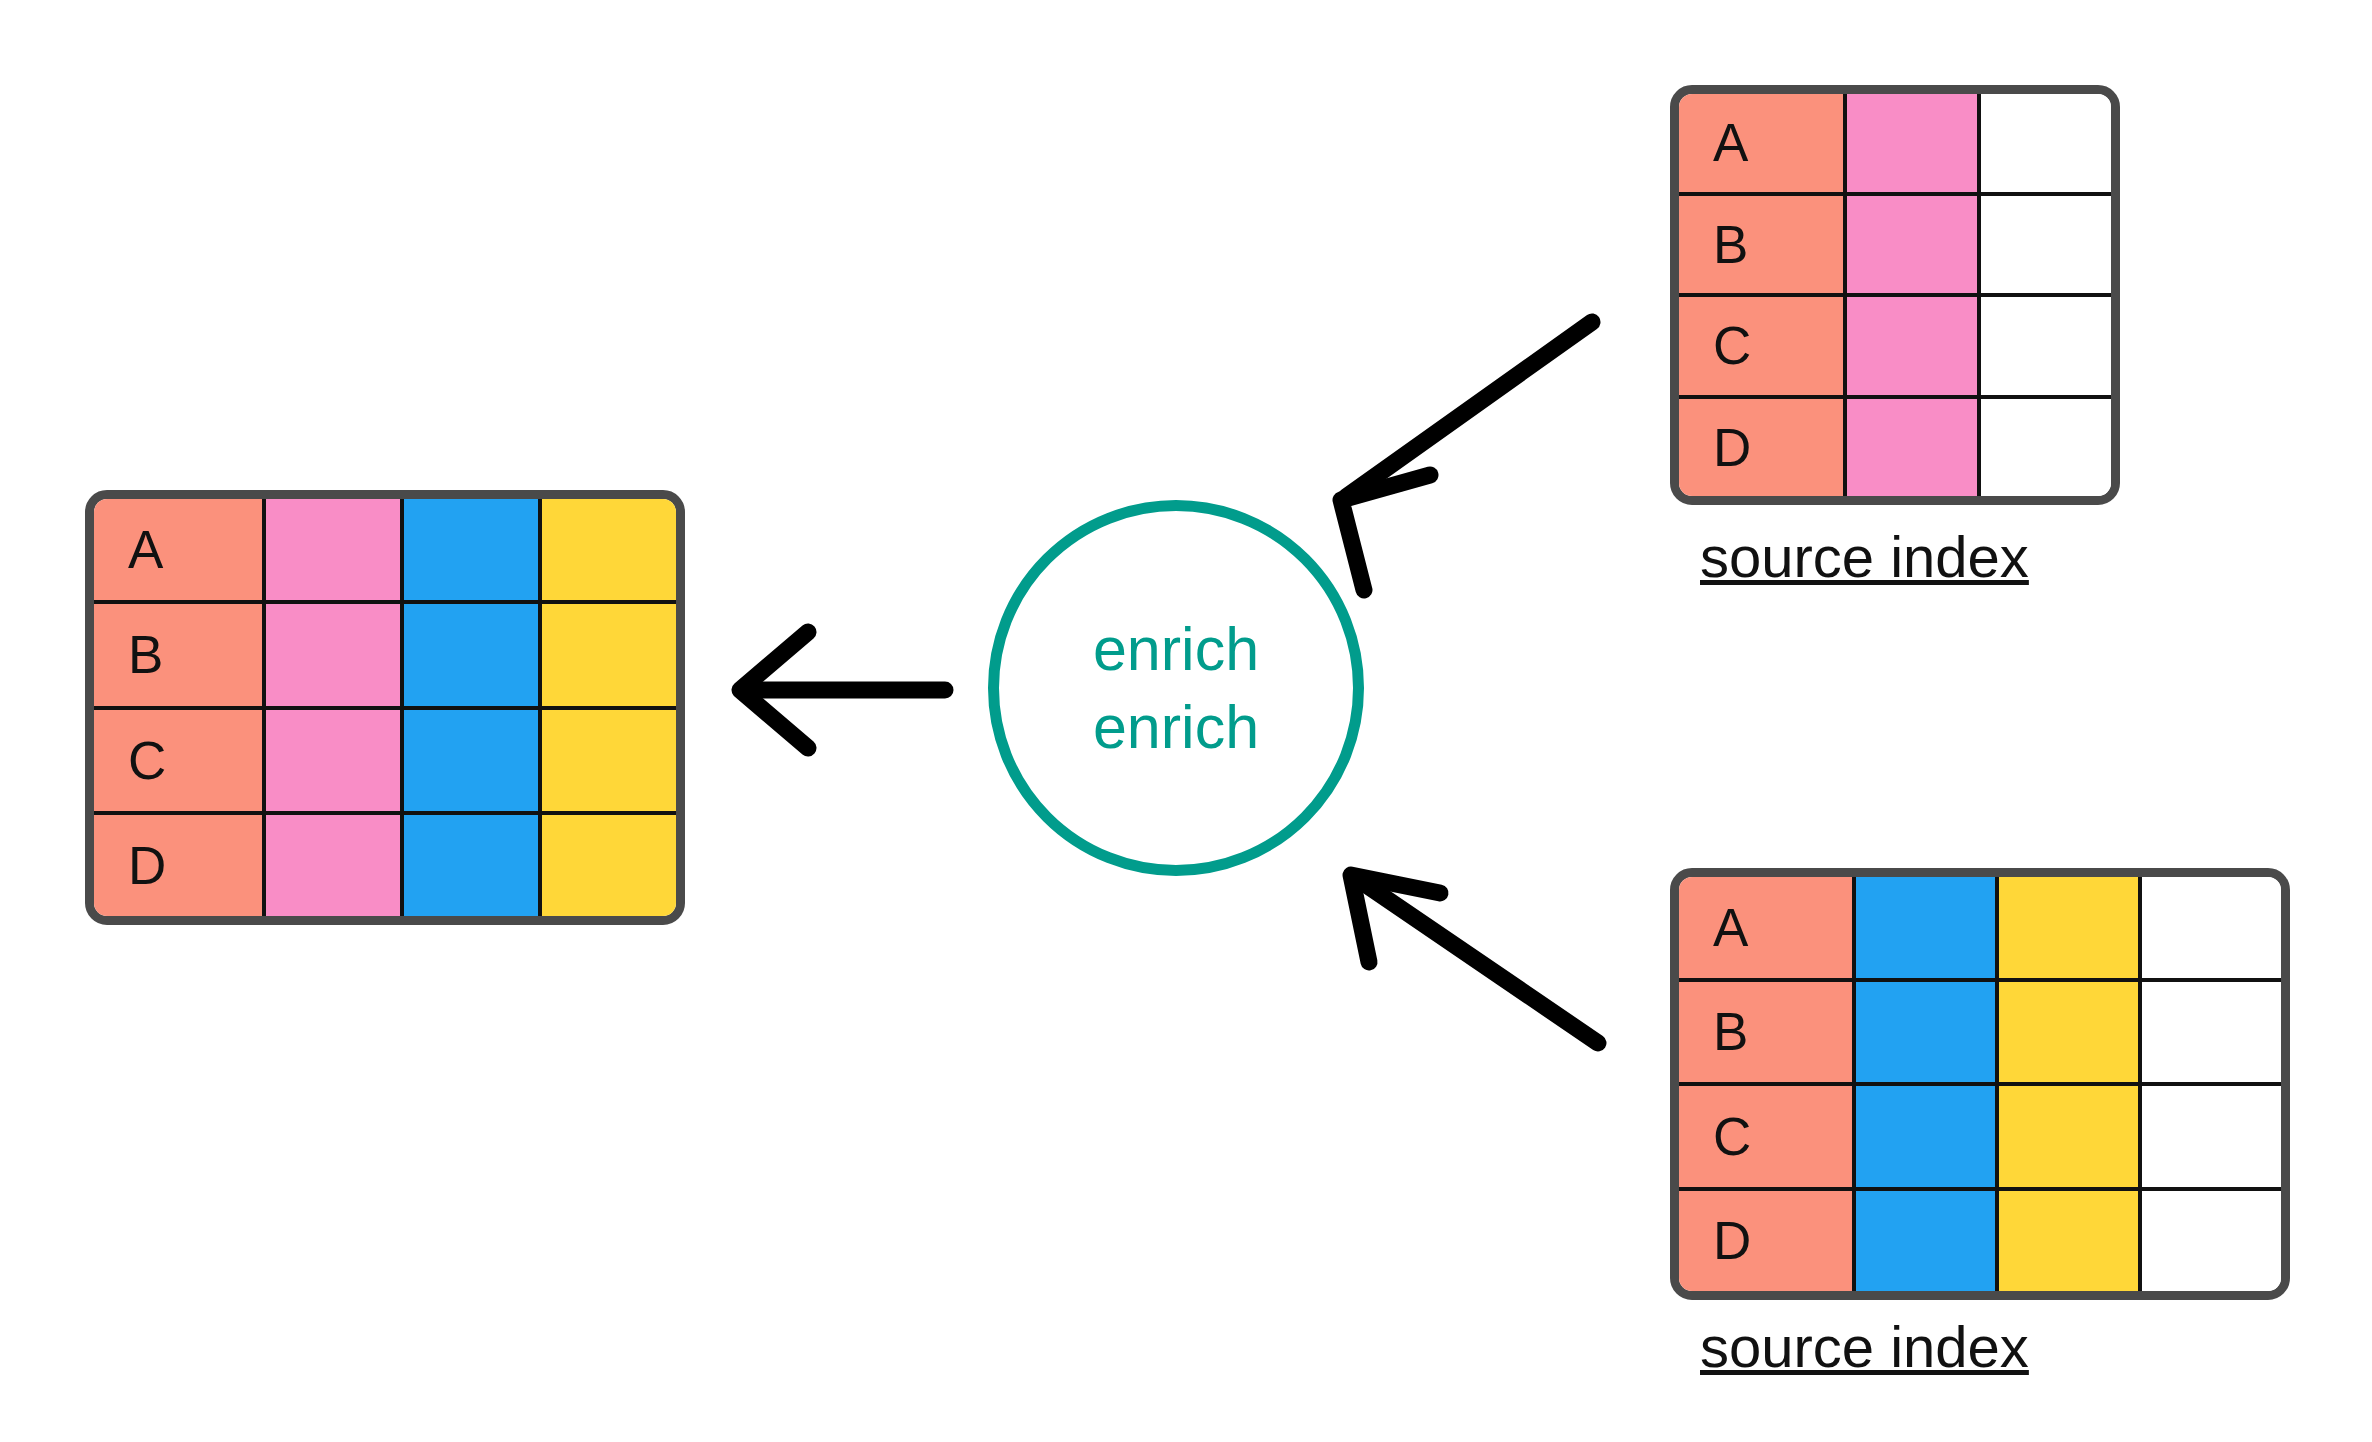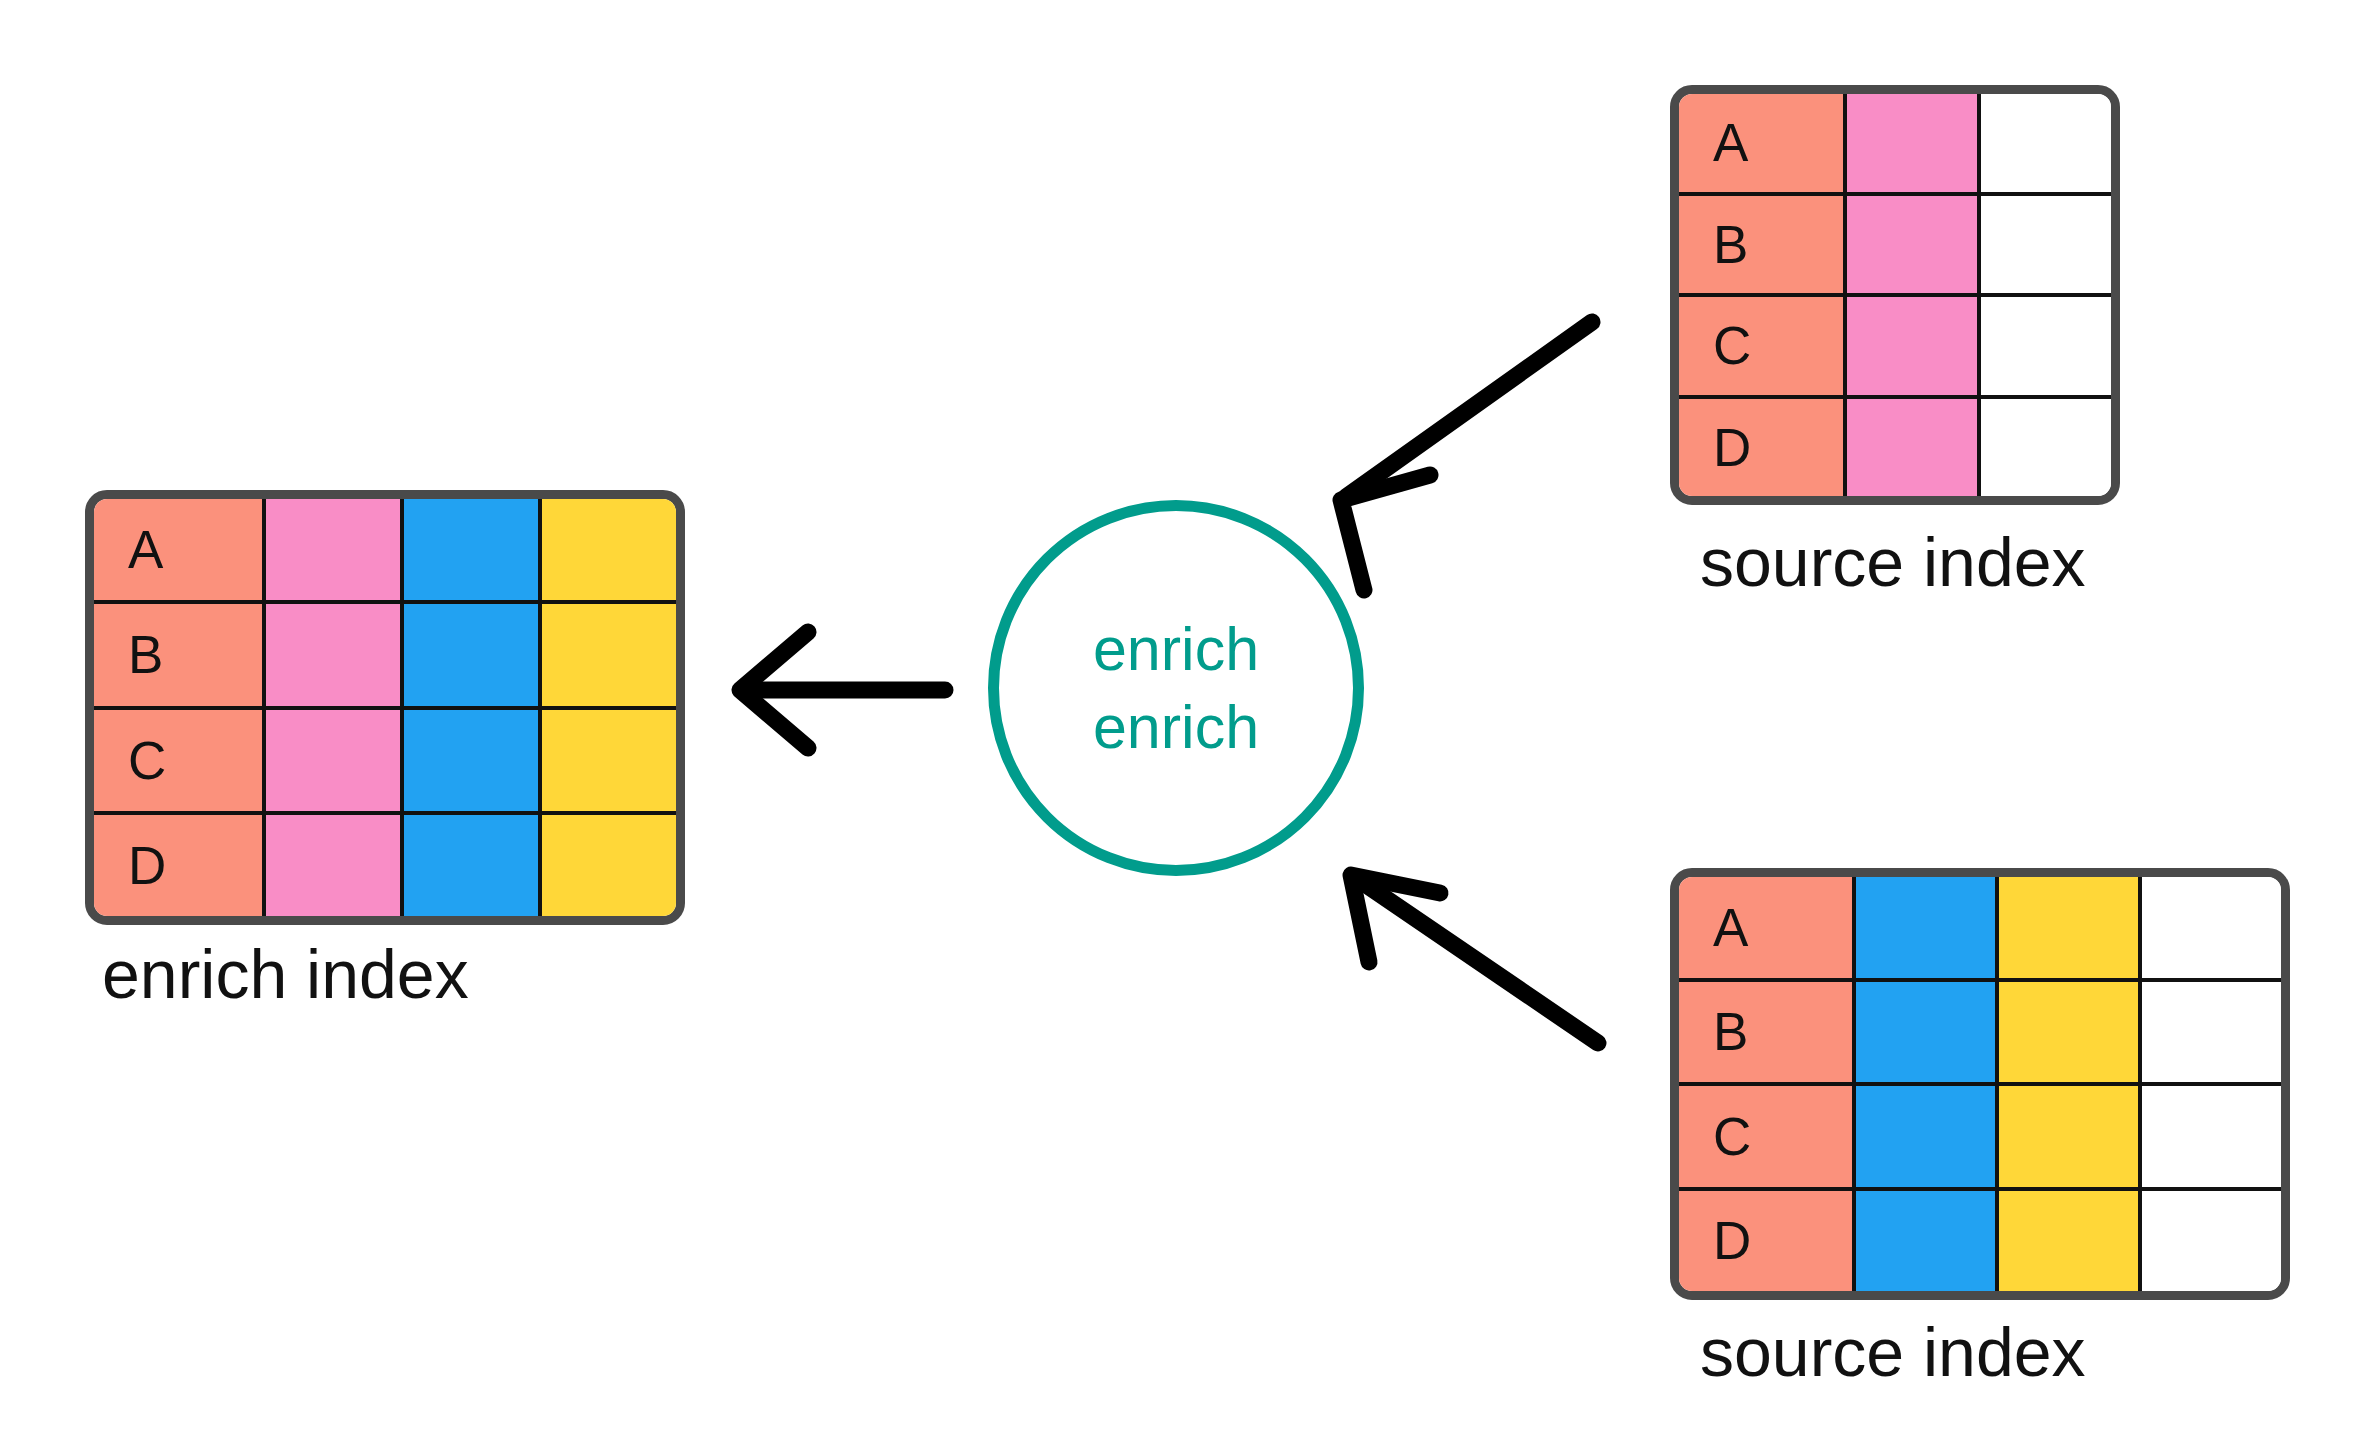--- a/index.html
+++ b/index.html
@@ -52,24 +52,25 @@
     font-size: 53px;
     color: #111111;
     line-height: 1;
   }
   .cell:last-child { border-right: none; }
   .cell.blank { padding-left: 0; }
 
   
   .caption {
     position: absolute;
-    font-size: 68px;
+    font-size: 58px;
     color: #111111;
     white-space: nowrap;
     line-height: 1;
+    text-decoration: underline;
   }
 
   
   #enrich-index-table {
     left: 85px;
     top: 490px;
     width: 600px;
     height: 435px;
   }
   #enrich-index-caption {
@@ -166,21 +167,20 @@
       </div>
       <div class="table-row">
         <div class="cell" style="background: rgb(251, 145, 124);">
           <span>D</span>
         </div>
         <div class="cell blank" style="background: rgb(249, 141, 198);"></div>
         <div class="cell blank" style="background: rgb(34, 162, 242);"></div>
         <div class="cell blank" style="background: rgb(255, 215, 56);"></div>
       </div>
     </div>
-  <div class="caption" id="enrich-index-caption">enrich index</div>
 
   <div class="index-table" id="source-index-table-top">
       <div class="table-row">
         <div class="cell" style="background: rgb(251, 145, 124);">
           <span>A</span>
         </div>
         <div class="cell blank" style="background: rgb(249, 141, 198);"></div>
         <div class="cell blank" style="background: rgb(255, 255, 255);"></div>
       </div>
       <div class="table-row">

